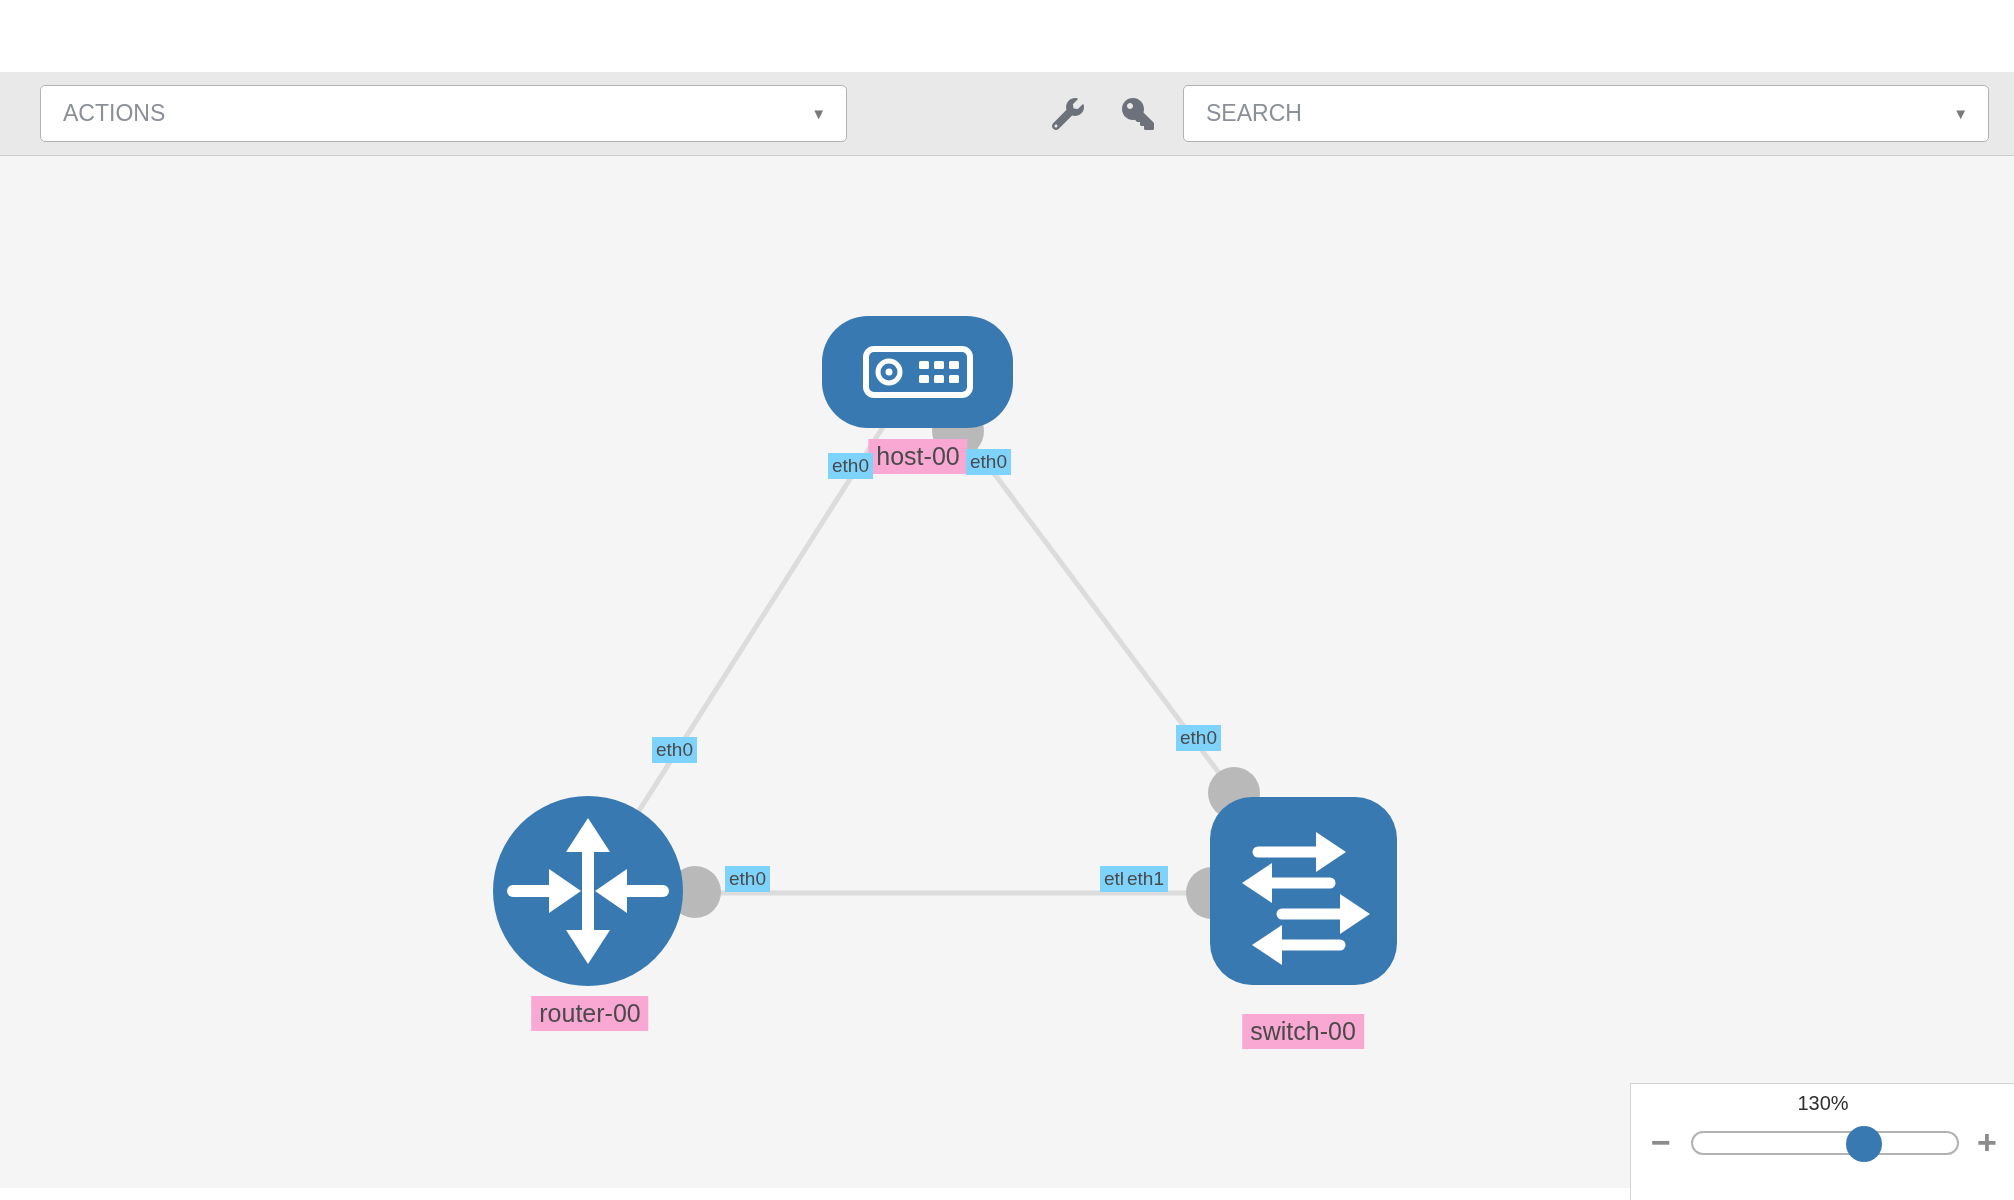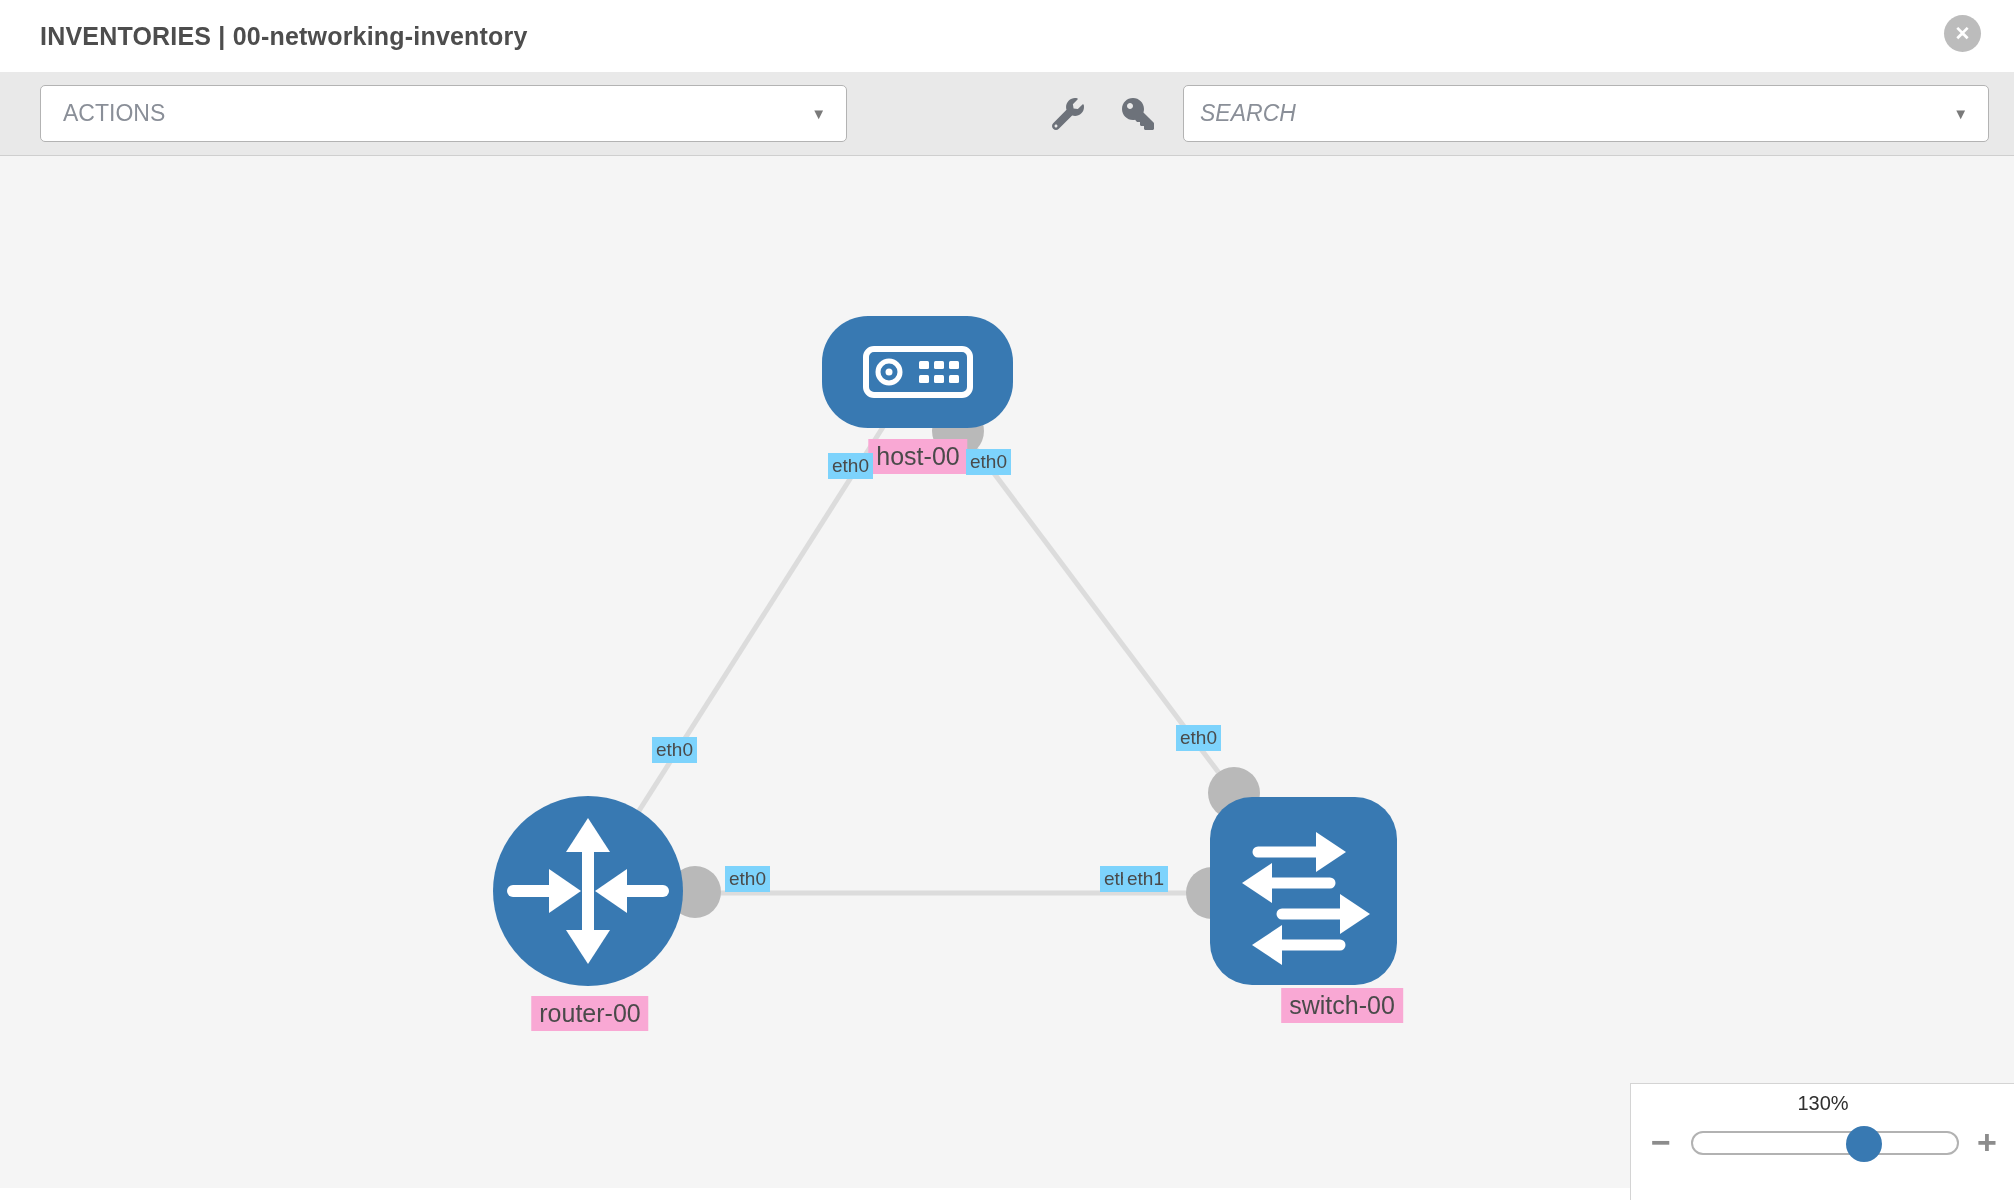--- a/index.html
+++ b/index.html
@@ -35,22 +35,22 @@
   .select-box .sel-label {
     position:absolute; left:22px; top:0; line-height:55px;
     font-size:23px; color:#8a8f98;
   }
   .caret {
     position:absolute; right:20px; top:50%; transform:translateY(-52%);
     font-size:15px; color:#7a7a7a;
   }
   .search-input {
     position:absolute; inset:0; width:100%; height:100%; border:none; outline:none;
-    background:transparent; padding:0 50px 0 16px; box-sizing:border-box;
-    font-size:23px; color:#0f172a; font-family:"Liberation Sans", sans-serif;font-style:italic;
+    background:transparent; padding:0 50px 0 22px; box-sizing:border-box;
+    font-size:23px; color:#0f172a; font-family:"Liberation Sans", sans-serif;
   }
   .search-input::placeholder { color:#8a8f98; opacity:1; }
   .tool-btn {
     position:absolute; top:20px; width:44px; height:44px; cursor:pointer;
     display:flex; align-items:center; justify-content:center; background:transparent; border:none;
   }
   .tool-btn svg { fill:#6d727a; }
   
   .canvas {
     position:absolute; left:0; top:155px; width:2014px; height:1033px;
@@ -147,21 +147,21 @@
       <polygon points="32,86 62,66 62,106" fill="#fff"></polygon>
       <line x1="72" y1="117" x2="134" y2="117" stroke="#fff" stroke-width="11" stroke-linecap="round"></line>
       <polygon points="160,117 130,97 130,137" fill="#fff"></polygon>
       <line x1="130" y1="148" x2="68" y2="148" stroke="#fff" stroke-width="11" stroke-linecap="round"></line>
       <polygon points="42,148 72,128 72,168" fill="#fff"></polygon>
     </svg>
   </div>
 
   <div class="node-label" style="left:918px; top:439px;">host-00</div>
   <div class="node-label" style="left:590px; top:996px;">router-00</div>
-  <div class="node-label" style="left:1303px; top:988px;margin-left:39px;">switch-00</div>
+  <div class="node-label" style="left:1303px; top:1014px;">switch-00</div>
 
   <div class="iface-label" style="left:828px;  top:453px;">eth0</div>
   <div class="iface-label" style="left:966px;  top:449px;">eth0</div>
   <div class="iface-label" style="left:652px;  top:737px;">eth0</div>
   <div class="iface-label" style="left:1176px; top:725px;">eth0</div>
   <div class="iface-label" style="left:725px;  top:866px;">eth0</div>
   <div class="iface-label behind" style="left:1100px; top:866px;">eth1</div>
   <div class="iface-label" style="left:1123px; top:866px;">eth1</div>
 
   <div class="zoom-panel">
@@ -169,26 +169,20 @@
     <button class="zoom-btn" style="left:12px;">
       <span>−</span>
     </button>
     <div class="zoom-track"></div>
     <div class="zoom-knob"></div>
     <button class="zoom-btn" style="left:338px;">
       <span>+</span>
     </button>
   </div>
 
-  <div class="header">
-    <div class="page-title">INVENTORIES | 00-networking-inventory</div>
-    <div class="close-btn">
-      <span class="x">✕</span>
-    </div>
-  </div>
 
   <div class="toolbar">
     <div class="select-box" style="left:40px; width:807px;">
       <span class="sel-label">ACTIONS</span>
       <span class="caret">▼</span>
     </div>
 
     <button class="tool-btn" style="left:1046px;">
       <svg width="38" height="38" viewBox="0 0 512 512">
         <path d="M507.73 109.1c-2.24-9.03-13.54-12.09-20.12-5.51l-74.36 74.36-67.88-11.31-11.31-67.88 74.36-74.36c6.62-6.62 3.43-17.9-5.66-20.16-47.38-11.74-99.55.91-136.58 37.93-39.64 39.64-50.55 97.1-34.05 147.2L18.74 402.76c-24.99 24.99-24.99 65.51 0 90.5 24.99 24.99 65.51 24.99 90.5 0l213.21-213.21c50.12 16.71 107.47 5.68 147.37-34.22 37.07-37.07 49.7-89.32 37.91-136.73zM64 472c-13.25 0-24-10.75-24-24 0-13.26 10.75-24 24-24s24 10.74 24 24c0 13.25-10.75 24-24 24z"></path>

